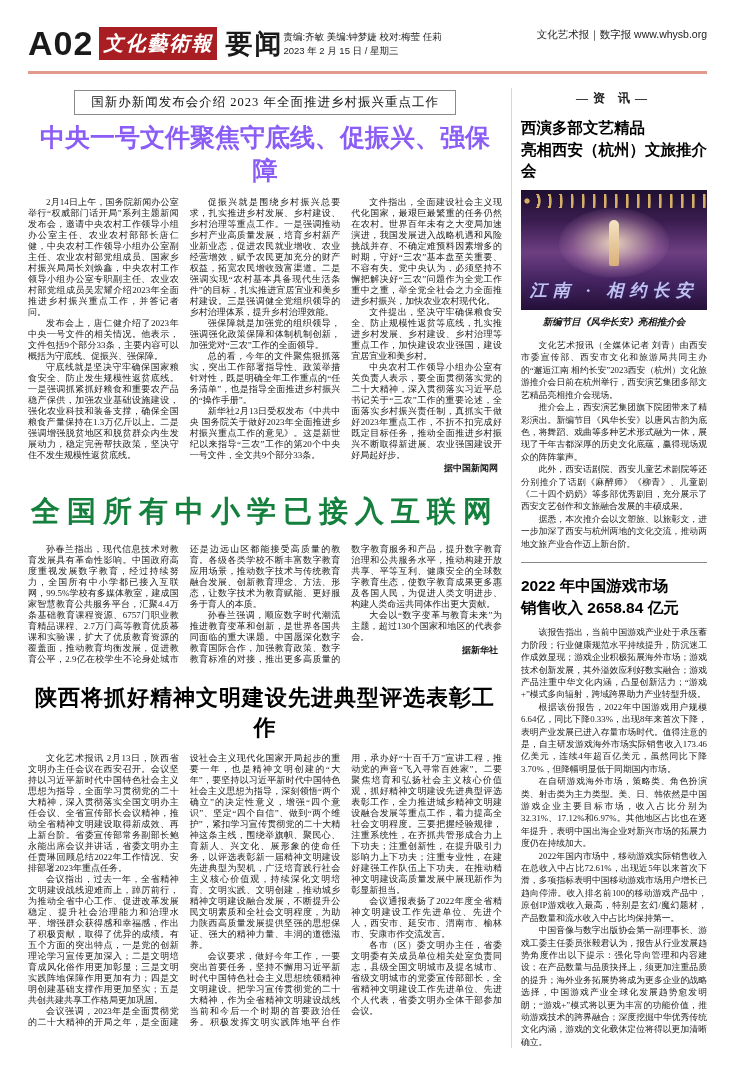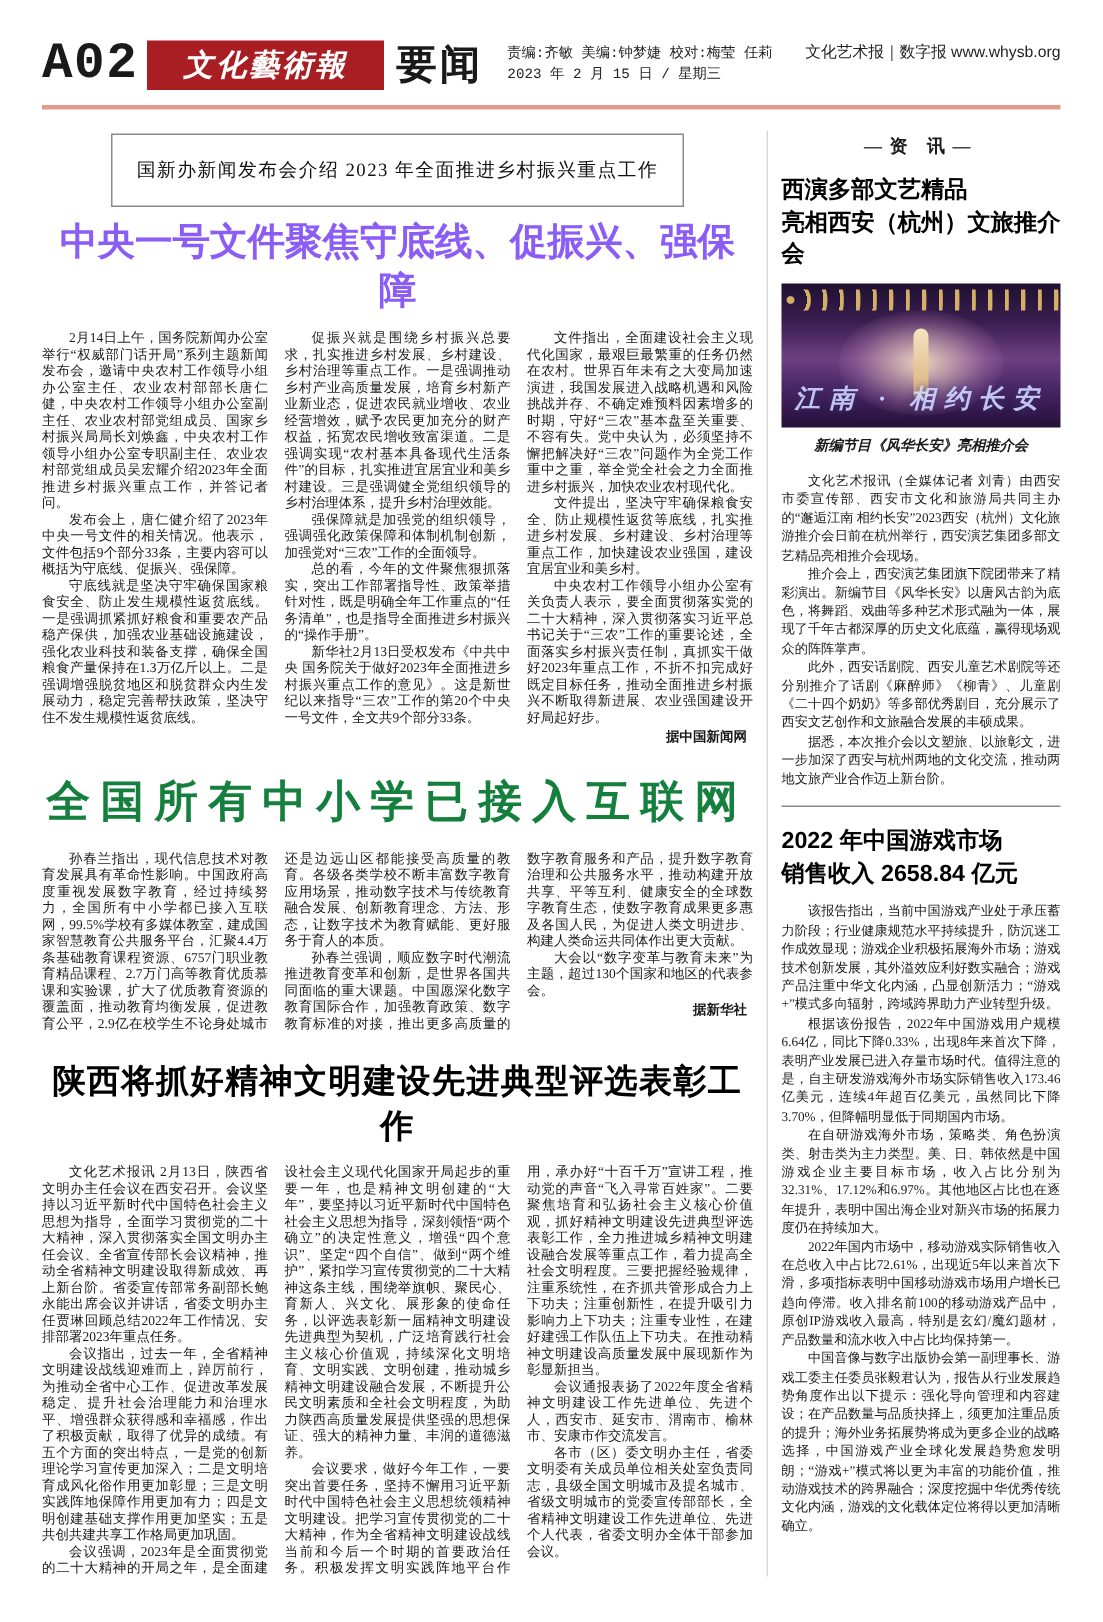--- a/index.html
+++ b/index.html
@@ -4,41 +4,41 @@
 <style>
   * { box-sizing: border-box; }
   html, body { margin: 0; padding: 0; background: #ffffff; }
   .page {
     width: 735px; min-height: 1081px; margin: 0 auto; background: #fff;
     padding: 24px 28px 18px 28px;
     font-family: "Liberation Serif", serif; color: #1a1a1a;
   }
   
   .masthead { display: flex; align-items: center; }
-  .page-num { font-family: Liberation Mono, monospace; font-size: 34px; font-weight: 700; letter-spacing: 1px; }
+  .page-num { font-family: Liberation Sans, sans-serif; font-size: 34px; font-weight: 700; letter-spacing: 1px; }
   .brand-box {
-    margin-left: 6px; padding: 3px 24px; color: #fff; font-weight: 700;
+    margin-left: 6px; padding: 3px 4px; color: #fff; font-weight: 700;
     font-size: 20px; letter-spacing: 2px; font-family: "Liberation Serif", serif;
     font-style: italic;
   }
   .section-word { font-family: "Liberation Sans", sans-serif; font-size: 27px; font-weight: 700; margin-left: 8px; letter-spacing: 2px; }
-  .editors { margin-left: 16px; font-size: 9.5px; color: #222; line-height: 14px; font-family: Liberation Mono, monospace; }
+  .editors { margin-left: 0; font-size: 9.5px; color: #222; line-height: 14px; font-family: Liberation Sans, sans-serif; }
   .site-line { margin-left: auto; font-size: 10.5px; color: #222; font-family: "Liberation Sans", sans-serif; align-self: flex-start; margin-top: 4px; text-align: right; }
   .head-rule { height: 3px; margin-top: 8px; }
 
   
   .content { display: flex; margin-top: 14px; }
   .left-area { width: 474px; }
   .v-divider { width: 1px; background: #d8d8d8; margin: 0 9px; }
   .right-col { flex: 1; min-width: 0; }
 
   
   .kicker-wrap { text-align: center; margin: 2px 0 6px 0; }
   .kicker {
-    display: inline-block; border: 1px solid #8a8a8a; padding: 15px 16px;
+    display: inline-block; border: 1px solid #8a8a8a; padding: 3px 16px;
     font-size: 12.5px; letter-spacing: 1px; color: #111;
   }
   h1.headline {
     font-family: "Liberation Sans", sans-serif; text-align: center;
     font-size: 25px; font-weight: 700; margin: 4px 0 10px 0; letter-spacing: 0px; color: #8b5cf6;
   }
   h2.headline2 {
     font-family: "Liberation Sans", sans-serif; text-align: center;
     font-size: 29px; font-weight: 700; margin: 18px 0 12px 0; letter-spacing: 7px; color: #15803d;
   }
@@ -51,21 +51,21 @@
   .body-text p { margin: 0; text-indent: 2em; }
   .attr { font-family: "Liberation Sans", sans-serif; font-weight: 700; text-align: right; font-size: 9px; margin-top: 2px; padding-right: 4px; }
 
   
   .zixun { text-align: center; font-weight: 700; font-size: 12px; letter-spacing: 5px; margin: 2px 0 10px 0; font-family: "Liberation Serif", serif; }
   .side-head {
     font-family: "Liberation Sans", sans-serif; font-weight: 700; font-size: 15.5px;
     line-height: 1.4; margin: 2px 0 8px 0; color: #000;
   }
   .photo {
-    width: 100%; height: 96px; position: relative; overflow: hidden;
+    width: 100%; height: 120px; position: relative; overflow: hidden;
     background: linear-gradient(180deg, #1f1030 0%, #3a1d50 26%, #6d3f82 52%, #4a2766 72%, #241038 100%);
   }
   .photo .lights {
     position: absolute; top: 4px; left: 0; right: 0; height: 14px;
     background: repeating-radial-gradient(circle at 6px 7px, #e8c06a 0 2.2px, rgba(0,0,0,0) 3px 11px);
     opacity: .9;
   }
   .photo .glow {
     position: absolute; top: 18px; left: 50%; transform: translateX(-50%);
     width: 110px; height: 70px; border-radius: 50%;

